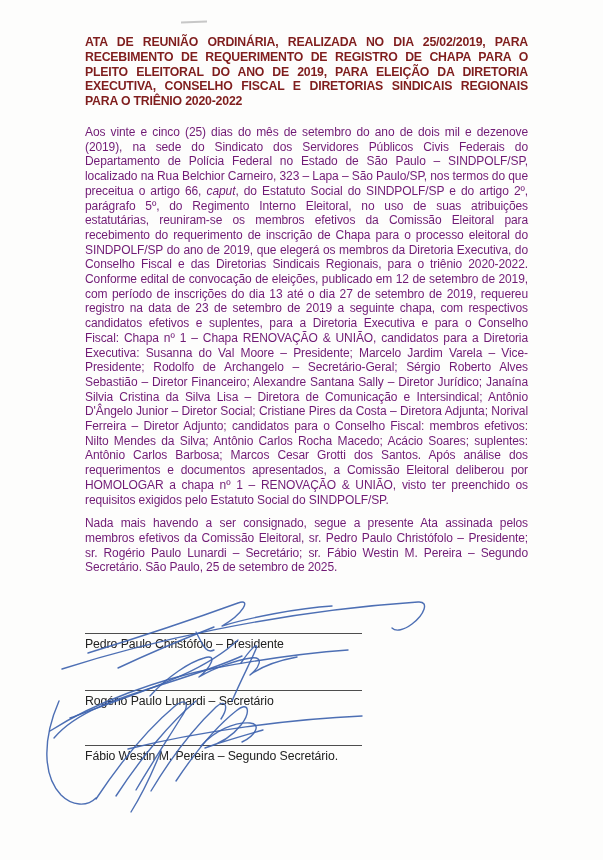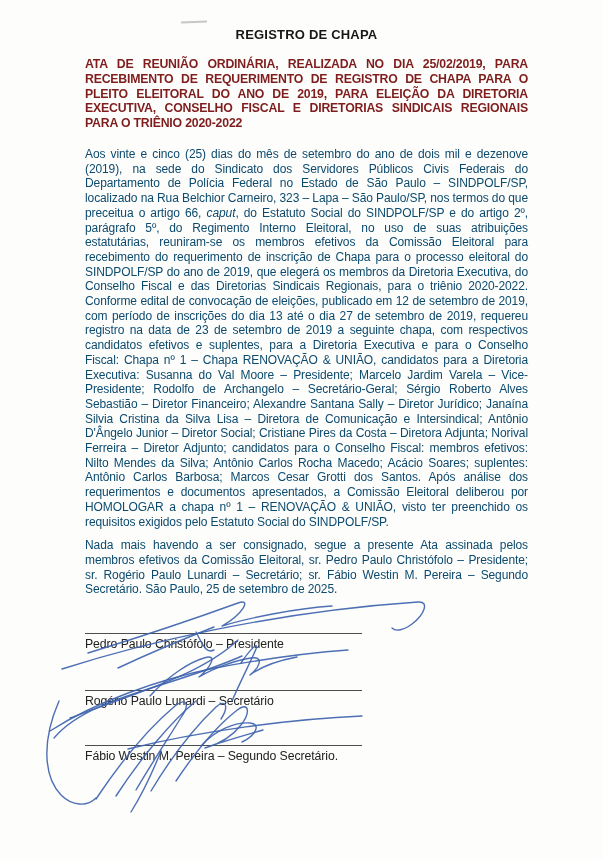--- a/index.html
+++ b/index.html
@@ -33,21 +33,21 @@
     text-align:justify;
     color:#7f1d1d;
     margin:8px 0 16px 0;
   }
   .body-par{
     font-size:12px;
     line-height:14.7px;
     letter-spacing:-0.1px;
     text-align:justify;
     margin:0 0 9px 0;
-    color:#0c4a6e;
+    color:#701a75;
   }
   .body-par .it{font-style:italic;}
   .sig-block{
     position:absolute;
     left:85px;
     width:277px;
   }
   .sig-block .rule{
     border-top:1.5px solid #4d4d4d;
     height:0;margin:0 0 3px 0;
@@ -81,21 +81,20 @@
   }
 </style>
 </head>
 <body>
 
 <div class="page">
 
   <div class="scan-artifact"></div>
 
   <div class="content">
-    <p class="doc-title">REGISTRO DE CHAPA</p>
 
     <p class="doc-heading">ATA DE REUNIÃO ORDINÁRIA, REALIZADA NO DIA 25/02/2019, PARA RECEBIMENTO DE REQUERIMENTO DE REGISTRO DE CHAPA PARA O PLEITO ELEITORAL DO ANO DE 2019, PARA ELEIÇÃO DA DIRETORIA EXECUTIVA, CONSELHO FISCAL E DIRETORIAS SINDICAIS REGIONAIS PARA O TRIÊNIO 2020-2022</p>
 
     <p class="body-par"><span>Aos vinte e cinco (25) dias do mês de setembro do ano de dois mil e dezenove (2019), na sede do Sindicato dos Servidores Públicos Civis Federais do Departamento de Polícia Federal no Estado de São Paulo – SINDPOLF/SP, localizado na Rua Belchior Carneiro, 323 – Lapa – São Paulo/SP, nos termos do que preceitua o artigo 66, </span><span class="it">caput</span><span>, do Estatuto Social do SINDPOLF/SP e do artigo 2º, parágrafo 5º, do Regimento Interno Eleitoral, no uso de suas atribuições estatutárias, reuniram-se os membros efetivos da Comissão Eleitoral para recebimento do requerimento de inscrição de Chapa para o processo eleitoral do SINDPOLF/SP do ano de 2019, que elegerá os membros da Diretoria Executiva, do Conselho Fiscal e das Diretorias Sindicais Regionais, para o triênio 2020-2022. Conforme edital de convocação de eleições, publicado em 12 de setembro de 2019, com período de inscrições do dia 13 até o dia 27 de setembro de 2019, requereu registro na data de 23 de setembro de 2019 a seguinte chapa, com respectivos candidatos efetivos e suplentes, para a Diretoria Executiva e para o Conselho Fiscal: Chapa nº 1 – Chapa RENOVAÇÃO &amp; UNIÃO, candidatos para a Diretoria Executiva: Susanna do Val Moore – Presidente; Marcelo Jardim Varela – Vice-Presidente; Rodolfo de Archangelo – Secretário-Geral; Sérgio Roberto Alves Sebastião – Diretor Financeiro; Alexandre Santana Sally – Diretor Jurídico; Janaína Silvia Cristina da Silva Lisa – Diretora de Comunicação e Intersindical; Antônio D'Ângelo Junior – Diretor Social; Cristiane Pires da Costa – Diretora Adjunta; Norival Ferreira – Diretor Adjunto; candidatos para o Conselho Fiscal: membros efetivos: Nilto Mendes da Silva; Antônio Carlos Rocha Macedo; Acácio Soares; suplentes: Antônio Carlos Barbosa; Marcos Cesar Grotti dos Santos. Após análise dos requerimentos e documentos apresentados, a Comissão Eleitoral deliberou por HOMOLOGAR a chapa nº 1 – RENOVAÇÃO &amp; UNIÃO, visto ter preenchido os requisitos exigidos pelo Estatuto Social do SINDPOLF/SP.</span></p>
 
     <p class="body-par">Nada mais havendo a ser consignado, segue a presente Ata assinada pelos membros efetivos da Comissão Eleitoral, sr. Pedro Paulo Christófolo – Presidente; sr. Rogério Paulo Lunardi – Secretário; sr. Fábio Westin M. Pereira – Segundo Secretário. São Paulo, 25 de setembro de 2025.</p>
   </div>
 
   <div class="sig-block sig1">
     <div class="rule"></div>

